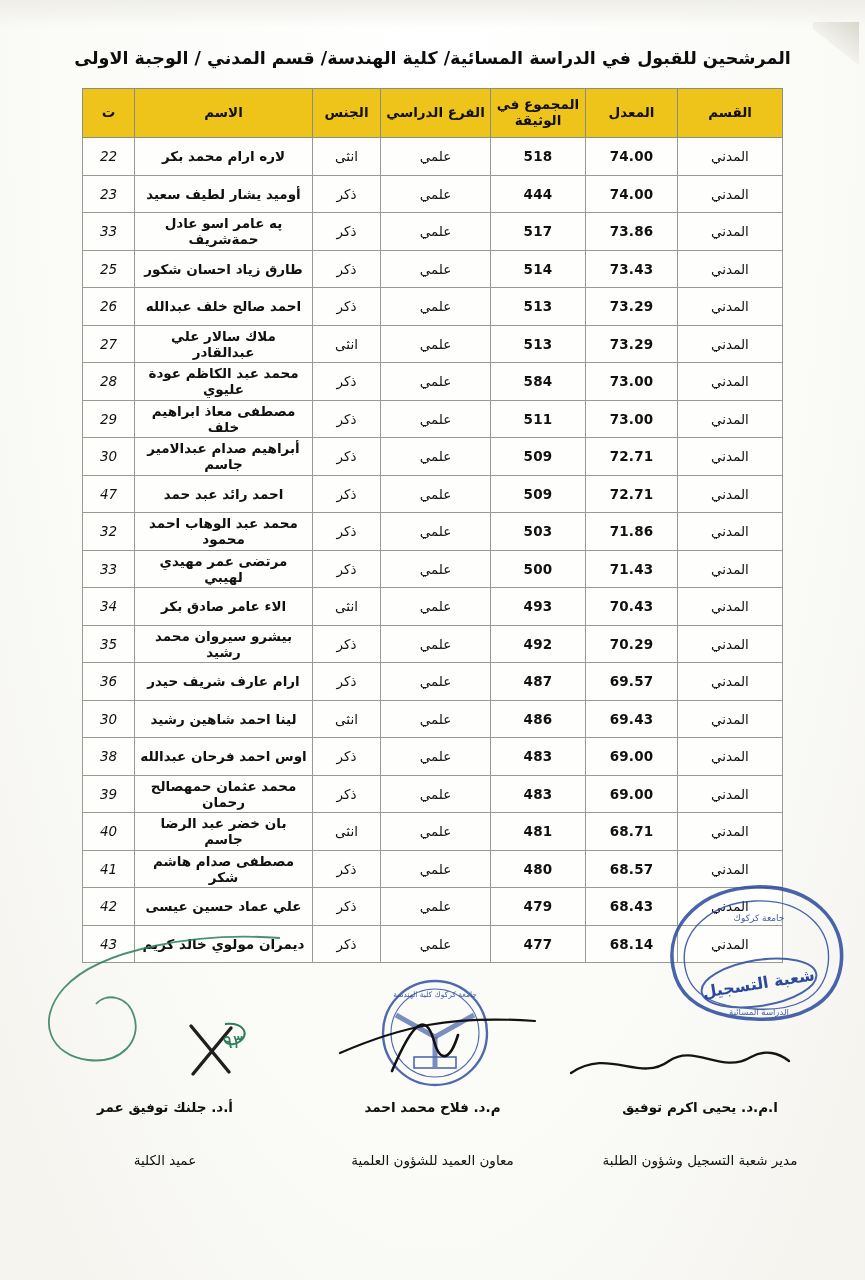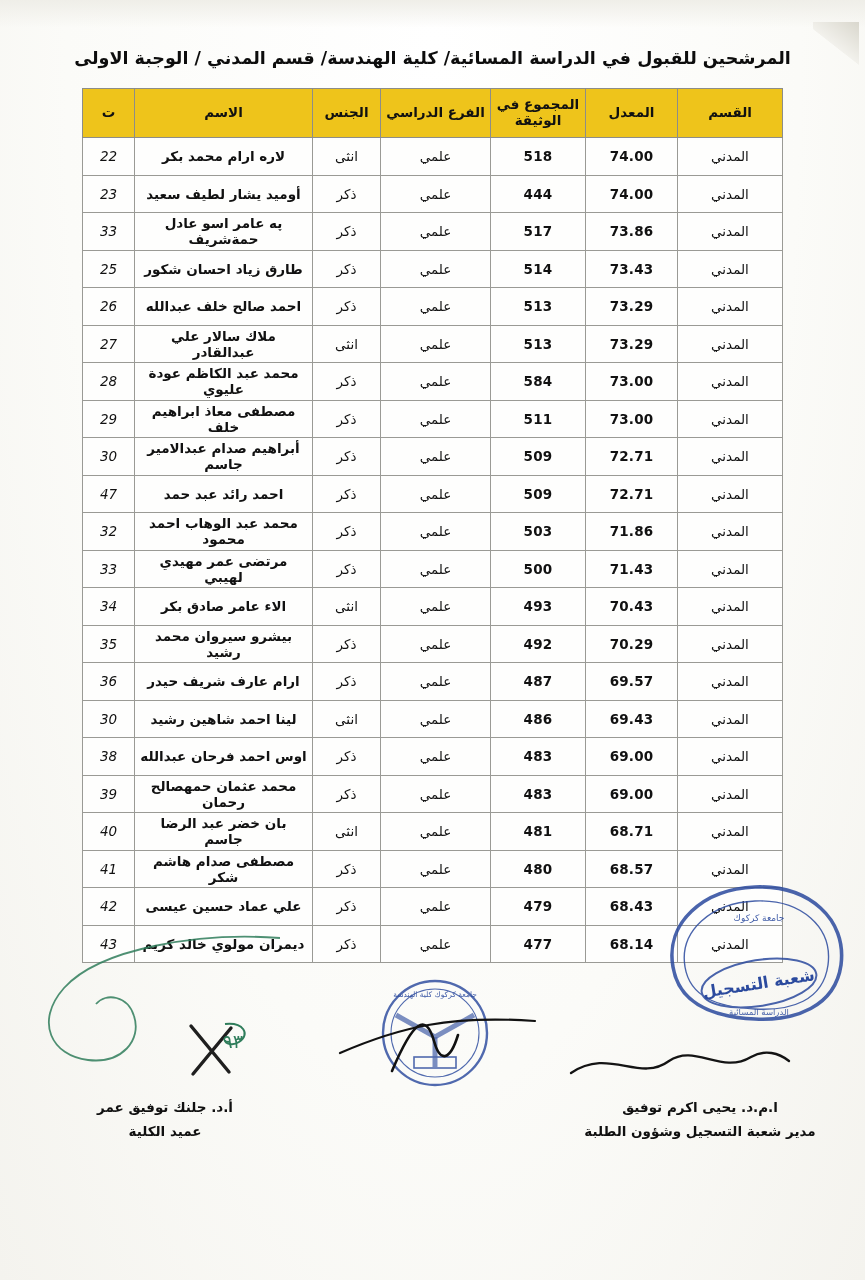--- a/index.html
+++ b/index.html
@@ -117,21 +117,21 @@
     direction: rtl;
   }
   .sig-block {
     text-align: center;
     font-size: 13.5px;
     font-weight: bold;
     color: #101010;
     line-height: 1.75;
     width: 250px;
   }
-  .sig-block .sig-role { font-weight: bold; }
+  .sig-block .sig-role { font-weight: normal; margin-top: 29px; }
 
   
   .ink { position: absolute; pointer-events: none; }
 
   
   .green-loop { left: 30px; top: 930px; width: 260px; height: 140px; }
   .green-x    { left: 185px; top: 1020px; width: 90px; height: 70px; }
 
   
   .stamp-mid  { left: 330px; top: 975px; width: 220px; height: 125px; }
@@ -416,20 +416,24 @@
     <path d="M6 38 C44 12 74 48 104 26 C130 8 156 40 186 22 C200 14 214 18 224 26" fill="none" stroke="#141414" stroke-width="2.3" stroke-linecap="round"></path>
   </svg>
 
   <div class="signatures">
 
     <div class="sig-block">
       <div>ا.م.د. يحيى اكرم توفيق</div>
       <div class="sig-role">مدير شعبة التسجيل وشؤون الطلبة</div>
     </div>
 
+    <div class="sig-block">
+      <div>م.د. فلاح محمد احمد</div>
+      <div class="sig-role">معاون العميد للشؤون العلمية</div>
+    </div>
 
     <div class="sig-block">
       <div>أ.د. جلنك توفيق عمر</div>
       <div class="sig-role">عميد الكلية</div>
     </div>
 
   </div>
 </div>
 
 </body></html>

